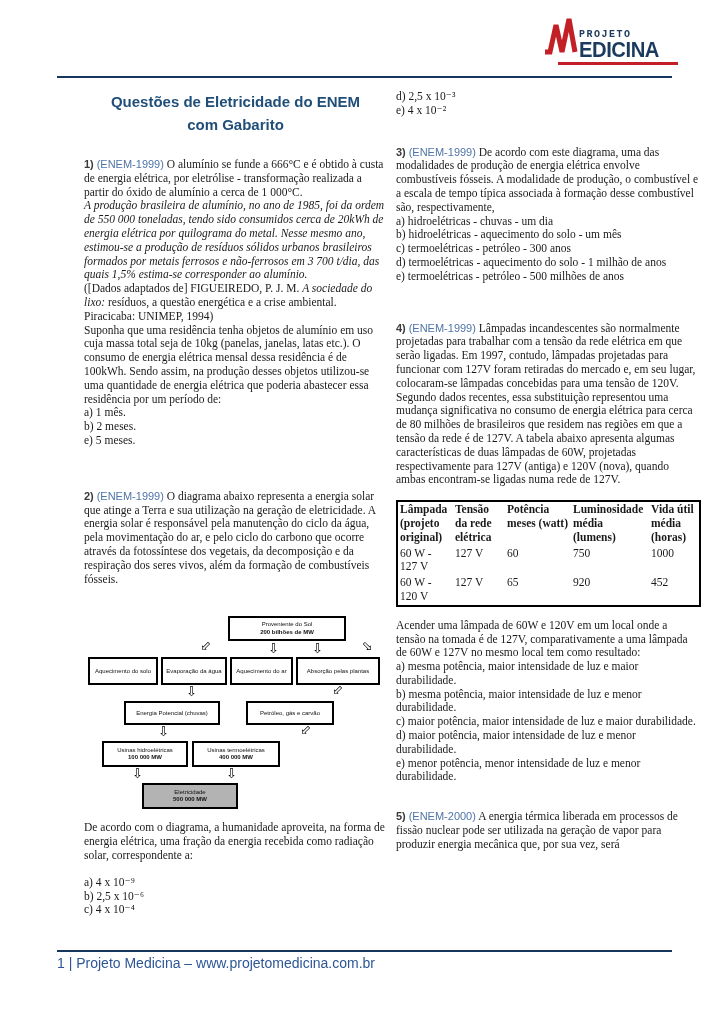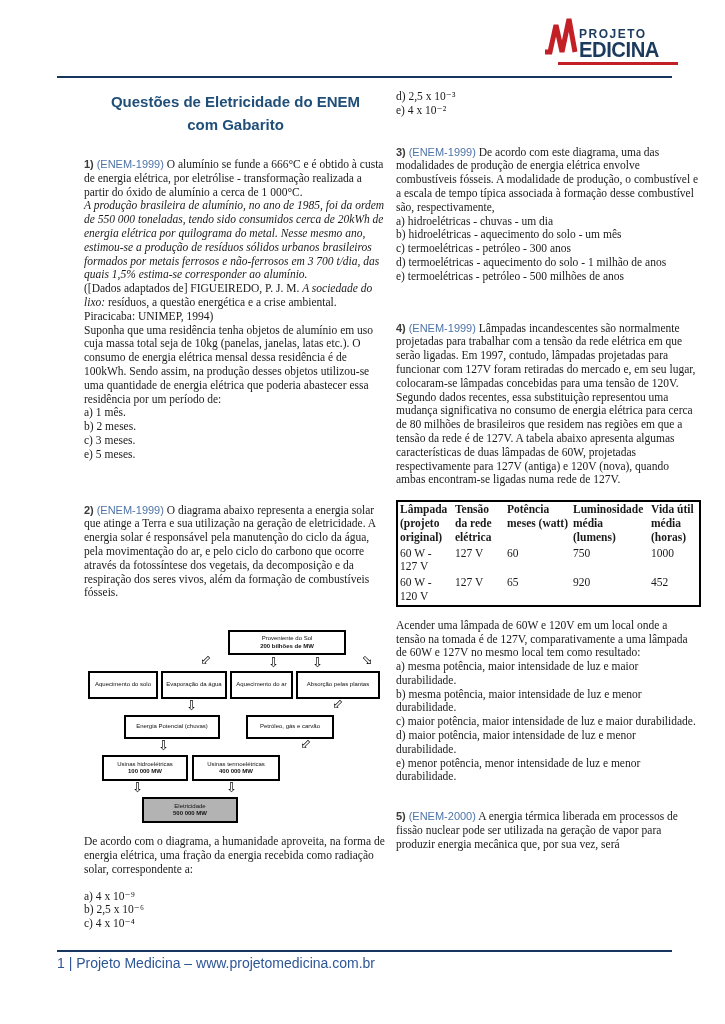--- a/index.html
+++ b/index.html
@@ -8,22 +8,22 @@
     background:#ffffff; overflow:hidden;
     font-family:"Liberation Serif","DejaVu Serif",serif;
     font-size:11.5px; line-height:13.8px; color:#1a1a1a;
   }
 
   
   .logo { position:absolute; top:16px; right:47px; width:134px; }
   .logo-row { display:flex; align-items:flex-end; }
   .logo-text { display:flex; flex-direction:column; margin-left:-3px; }
   .logo-top {
-    font-family:Liberation Sans, sans-serif; font-weight:bold;
-    font-size:12px; line-height:9px; letter-spacing:1.5px; color:#1B3A5E;
+    font-family:Liberation Mono, monospace; font-weight:bold;
+    font-size:10px; line-height:9px; letter-spacing:1.5px; color:#1B3A5E;
   }
   .logo-main {
     font-family:"Liberation Sans",sans-serif; font-weight:bold;
     font-size:22px; line-height:21px; letter-spacing:-0.5px; color:#1B3A5E;
     transform:scaleX(0.92); transform-origin:left bottom;
   }
   .logo-underline { height:3px; background:#C22026; margin-top:2px; margin-left:14px; }
 
   .top-rule { position:absolute; left:57px; right:53px; top:76px; height:2px; background:#17365D; }
 
@@ -111,21 +111,20 @@
       <h1 class="title">Questões de Eletricidade do ENEM com Gabarito</h1>
 
       <div>
         <p><span class="qnum">1)</span> <span class="qtag">(ENEM-1999)</span> <span>O alumínio se funde a 666°C e é obtido à custa de energia elétrica, por eletrólise - transformação realizada a partir do óxido de alumínio a cerca de 1 000°C.</span></p>
         <p class="it">A produção brasileira de alumínio, no ano de 1985, foi da ordem de 550 000 toneladas, tendo sido consumidos cerca de 20kWh de energia elétrica por quilograma do metal. Nesse mesmo ano, estimou-se a produção de resíduos sólidos urbanos brasileiros formados por metais ferrosos e não-ferrosos em 3 700 t/dia, das quais 1,5% estima-se corresponder ao alumínio.</p>
         <p><span>([Dados adaptados de] FIGUEIREDO, P. J. M. </span><span class="it">A sociedade do lixo:</span><span> resíduos, a questão energética e a crise ambiental. Piracicaba: UNIMEP, 1994)</span></p>
         <p>Suponha que uma residência tenha objetos de alumínio em uso cuja massa total seja de 10kg (panelas, janelas, latas etc.). O consumo de energia elétrica mensal dessa residência é de 100kWh. Sendo assim, na produção desses objetos utilizou-se uma quantidade de energia elétrica que poderia abastecer essa residência por um período de:</p>
         <div class="opts">
           <div>a) 1 mês.</div>
           <div>b) 2 meses.</div>
-          <div>c) 3 meses.</div>
           <div>e) 5 meses.</div>
         </div>
       </div>
 
       <div class="gap-q2">
         <p><span class="qnum">2)</span> <span class="qtag">(ENEM-1999)</span> <span>O diagrama abaixo representa a energia solar que atinge a Terra e sua utilização na geração de eletricidade. A energia solar é responsável pela manutenção do ciclo da água, pela movimentação do ar, e pelo ciclo do carbono que ocorre através da fotossíntese dos vegetais, da decomposição e da respiração dos seres vivos, além da formação de combustíveis fósseis.</span></p>
 
         <div class="diagram">
           <div class="dbox" style="left:140px; top:0; width:118px; height:25px;">
             <span>Proveniente do Sol</span>

